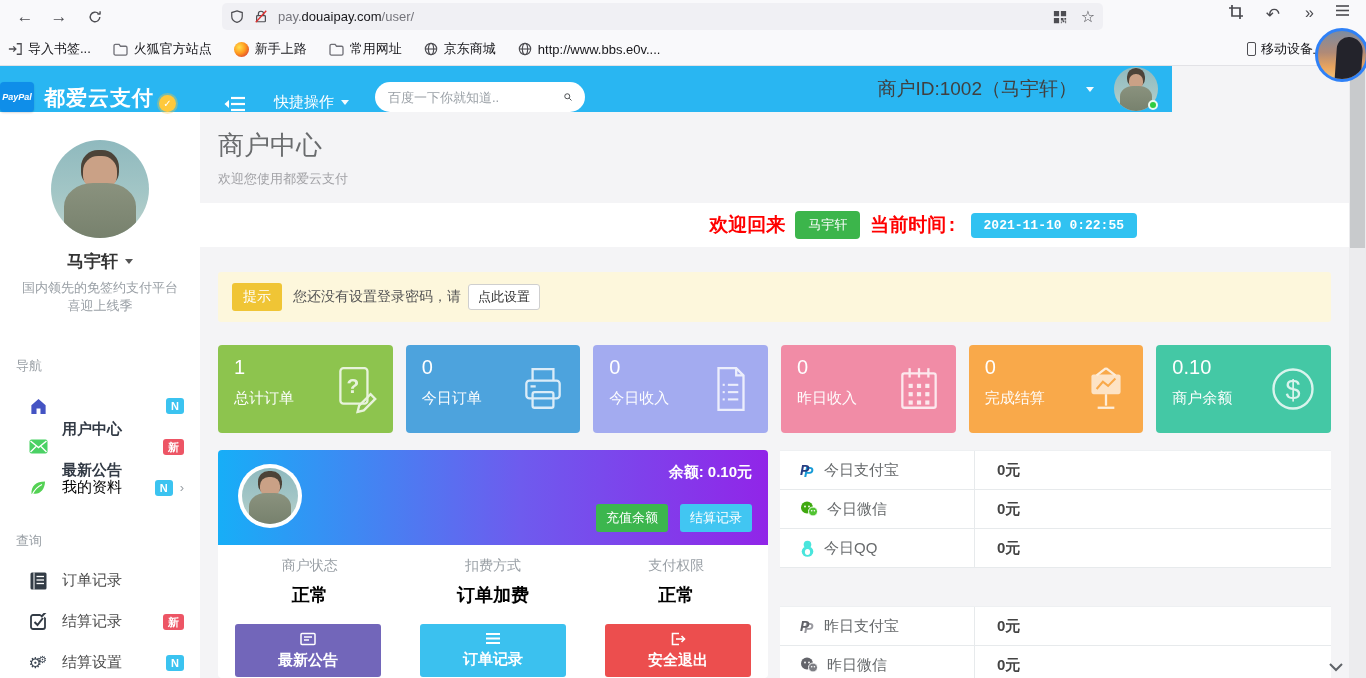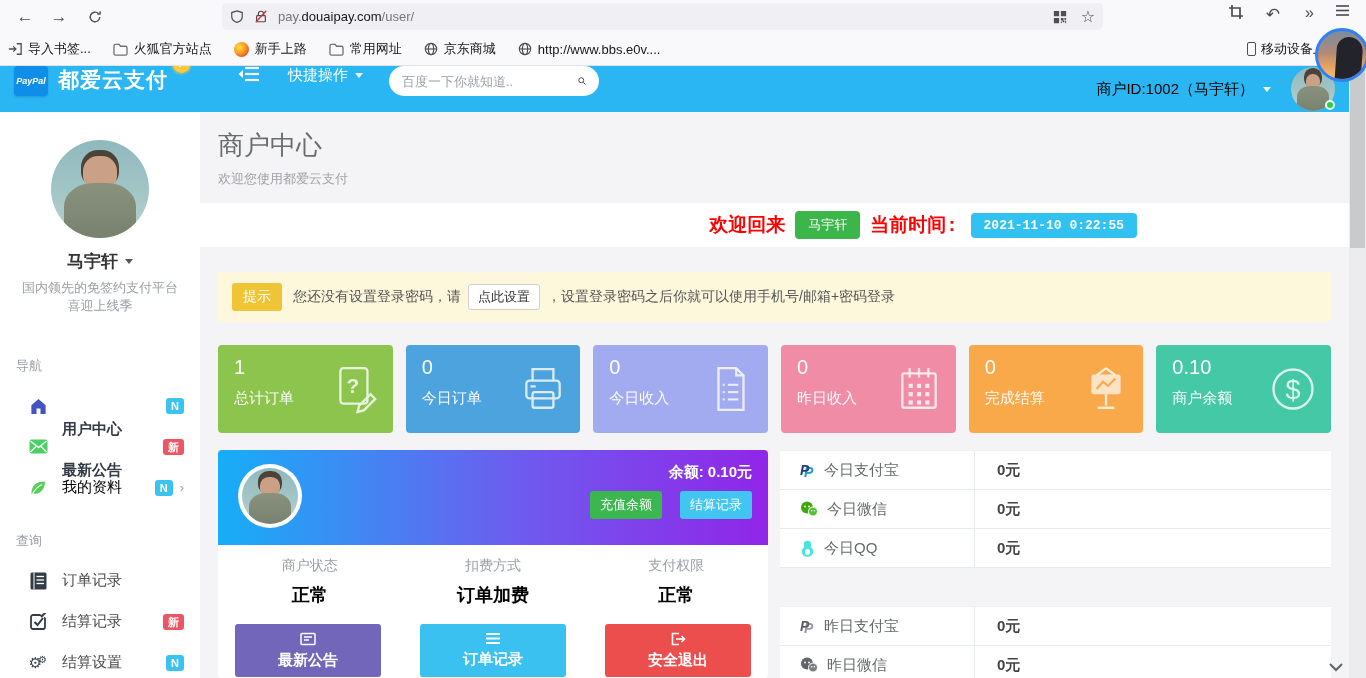--- a/index.html
+++ b/index.html
@@ -24,38 +24,38 @@
   .bm-item { display:flex; align-items:center; gap:6px; font-size:13px; color:#17171b; margin-right:22px; white-space:nowrap; }
   .bm-mobile { position:absolute; right:40px; top:0; height:32px; display:flex; align-items:center; gap:5px; font-size:13px; color:#17171b; }
 
   .browser-avatar { position:absolute; left:1315px; top:28px; width:54px; height:54px; border-radius:50%;
     border:3px solid #2f81f7; overflow:hidden; z-index:60;
     background:linear-gradient(180deg,#7d8ba0 0%,#b08a77 45%,#e8a45e 75%,#f2c277 100%); }
   .browser-avatar::after { content:""; position:absolute; left:18px; top:6px; width:26px; height:46px;
     background:#23232b; border-radius:12px 14px 2px 2px; transform:rotate(4deg); }
 
   
-  .topbar { position:absolute; left:0; top:66px; width:1349px; height:46px; background:#29b6f2; z-index:30;
-    display:flex; align-items:flex-start; padding-left:14px; color:#fff; }
+  .topbar { position:absolute; left:0; top:66px; width:1172px; height:46px; background:#29b6f2; z-index:30;
+    display:flex; align-items:flex-end; color:#fff; }
   .logo-badge { width:34px; height:30px; background:#0f8ee9; border-radius:4px; display:flex; align-items:center;
     justify-content:center; font-size:9px; font-weight:bold; font-style:italic; color:#fff; box-shadow:0 1px 2px rgba(0,0,0,.15); }
   .brand { font-size:21px; font-weight:bold; margin-left:10px; letter-spacing:1px; }
   .seal { width:17px; height:17px; margin-left:5px; margin-top:-10px; background:#ffc93c; border-radius:50%;
     display:flex; align-items:center; justify-content:center; font-size:10px; color:#fff; font-weight:bold;
     box-shadow:0 0 0 2px rgba(255,201,60,.35); }
   .toggle-icon { margin-left:48px; cursor:pointer; display:flex; }
   .quick-menu { margin-left:28px; font-size:15px; display:flex; align-items:center; gap:7px; cursor:pointer; }
   .caret { width:0; height:0; border-left:4px solid transparent; border-right:4px solid transparent; border-top:5px solid rgba(255,255,255,.95); }
   .search-pill { margin-left:26px; width:210px; height:30px; background:#fff; border-radius:15px;
     display:flex; align-items:center; padding:0 13px; }
   .search-pill input { border:none; outline:none; flex:1; font-size:13px; color:#333; background:transparent;
     font-family:"Liberation Sans","DejaVu Sans",sans-serif; }
   .search-pill input::placeholder { color:#9aa0a6; }
   .merchant-box { position:absolute; right:14px; top:0; height:46px; display:flex; align-items:center; }
-  .merchant-label { font-size:15px; color:#000000; }
+  .merchant-label { font-size:19px; color:#404040; }
   .topbar-avatar { position:relative; width:44px; height:44px; border-radius:50%; margin-left:20px; overflow:visible; }
   .avatar-art { width:100%; height:100%; border-radius:50%; position:relative; overflow:hidden;
     background:linear-gradient(180deg,#8fb9be 0%,#a3c6c6 55%,#bdd2cb 100%); }
   .avatar-art::before { content:""; position:absolute; left:50%; top:16%; width:34%; height:34%; margin-left:-17%;
     background:#caa186; border-radius:45% 45% 40% 40%; box-shadow:0 -4px 0 2px #4c4338; }
   .avatar-art::after { content:""; position:absolute; left:50%; top:44%; width:74%; height:60%; margin-left:-37%;
     background:linear-gradient(180deg,#8a927e 0%,#76806c 100%); border-radius:40% 40% 0 0; }
   .status-dot { position:absolute; right:0px; bottom:1px; width:10px; height:10px; background:#2ecc40;
     border:2px solid #eafaf0; border-radius:50%; z-index:2; }
 
@@ -104,21 +104,21 @@
   .c-pink { background:#f18ca6; } .c-orange { background:#f9a94a; } .c-teal { background:#44c8a5; }
 
   .cols { margin:17px 18px 0; display:flex; gap:12px; }
   .col-left { width:550px; }
   .col-right { flex:1; }
 
   .grad-card { height:95px; border-radius:4px 4px 0 0; background:linear-gradient(90deg,#17aef7 0%,#6e5bee 55%,#9125e8 100%); position:relative; }
   .grad-avatar { position:absolute; left:20px; top:14px; width:64px; height:64px; border-radius:50%; background:#fff; padding:4px; }
   .grad-right { position:absolute; right:16px; top:13px; text-align:right; }
   .balance-label { font-size:15px; font-weight:bold; color:#fff; }
-  .grad-btns { margin-top:9px; display:flex; gap:18px; justify-content:flex-end; }
+  .grad-btns { margin-top:22px; display:flex; gap:12px; justify-content:flex-end; }
   .mini-btn { font-size:13px; color:#fff; padding:5px 10px; border-radius:3px; cursor:pointer; }
   .mini-green { background:#3cb64e; } .mini-cyan { background:#41c6f2; }
 
   .info-card { background:#fff; border-radius:0 0 4px 4px; height:133px; padding-top:12px; }
   .status-row { display:flex; }
   .status-col { flex:1; text-align:center; }
   .status-label { font-size:14px; color:#9aa0a6; }
   .status-value { font-size:18px; font-weight:bold; color:#000000; margin-top:8px; }
   .action-row { display:flex; justify-content:space-between; padding:0 17px; margin-top:17px; }
   .action-btn { width:146px; height:53px; border-radius:3px; display:flex; flex-direction:column; align-items:center;
@@ -365,21 +365,20 @@
       <span class="welcome-red">欢迎回来</span>
       <span class="pill pill-green">马宇轩</span>
       <span class="welcome-red">当前时间:</span>
       <span class="pill pill-blue">2021-11-10 0:22:55</span>
     </div>
 
     <div class="alert">
       <span class="alert-badge">提示</span>
       <span>您还没有设置登录密码，请</span>
       <span class="alert-link">点此设置</span>
-      <span>，设置登录密码之后你就可以使用手机号/邮箱+密码登录</span>
     </div>
 
     <div class="stats-row">
       <div class="stat-card c-green">
         <div class="stat-value">1</div>
         <div class="stat-label">总计订单</div>
         <svg class="stat-icon" width="50" height="50" viewBox="0 0 48 48" fill="none" stroke="#fff" stroke-width="2.2">
           <rect x="9" y="4" width="26" height="34" rx="3"></rect>
           <text x="21" y="28" text-anchor="middle" font-size="20" fill="#fff" stroke="none" font-weight="bold">?</text>
           <path d="M27 40 l11 -11 4.5 4.5 -11 11 -6 1.5 Z"></path>

